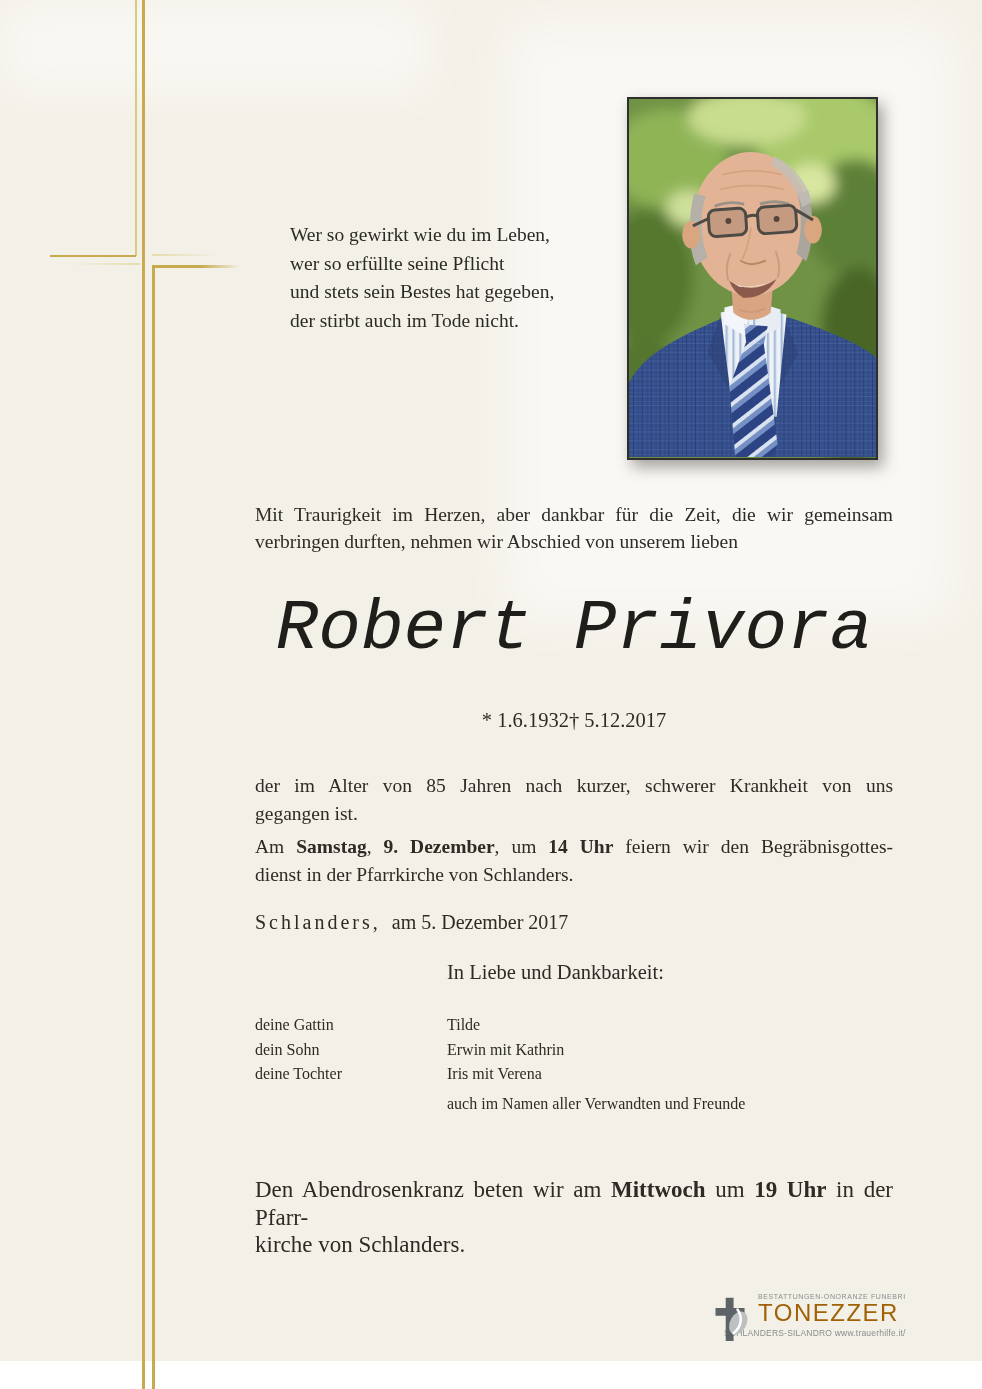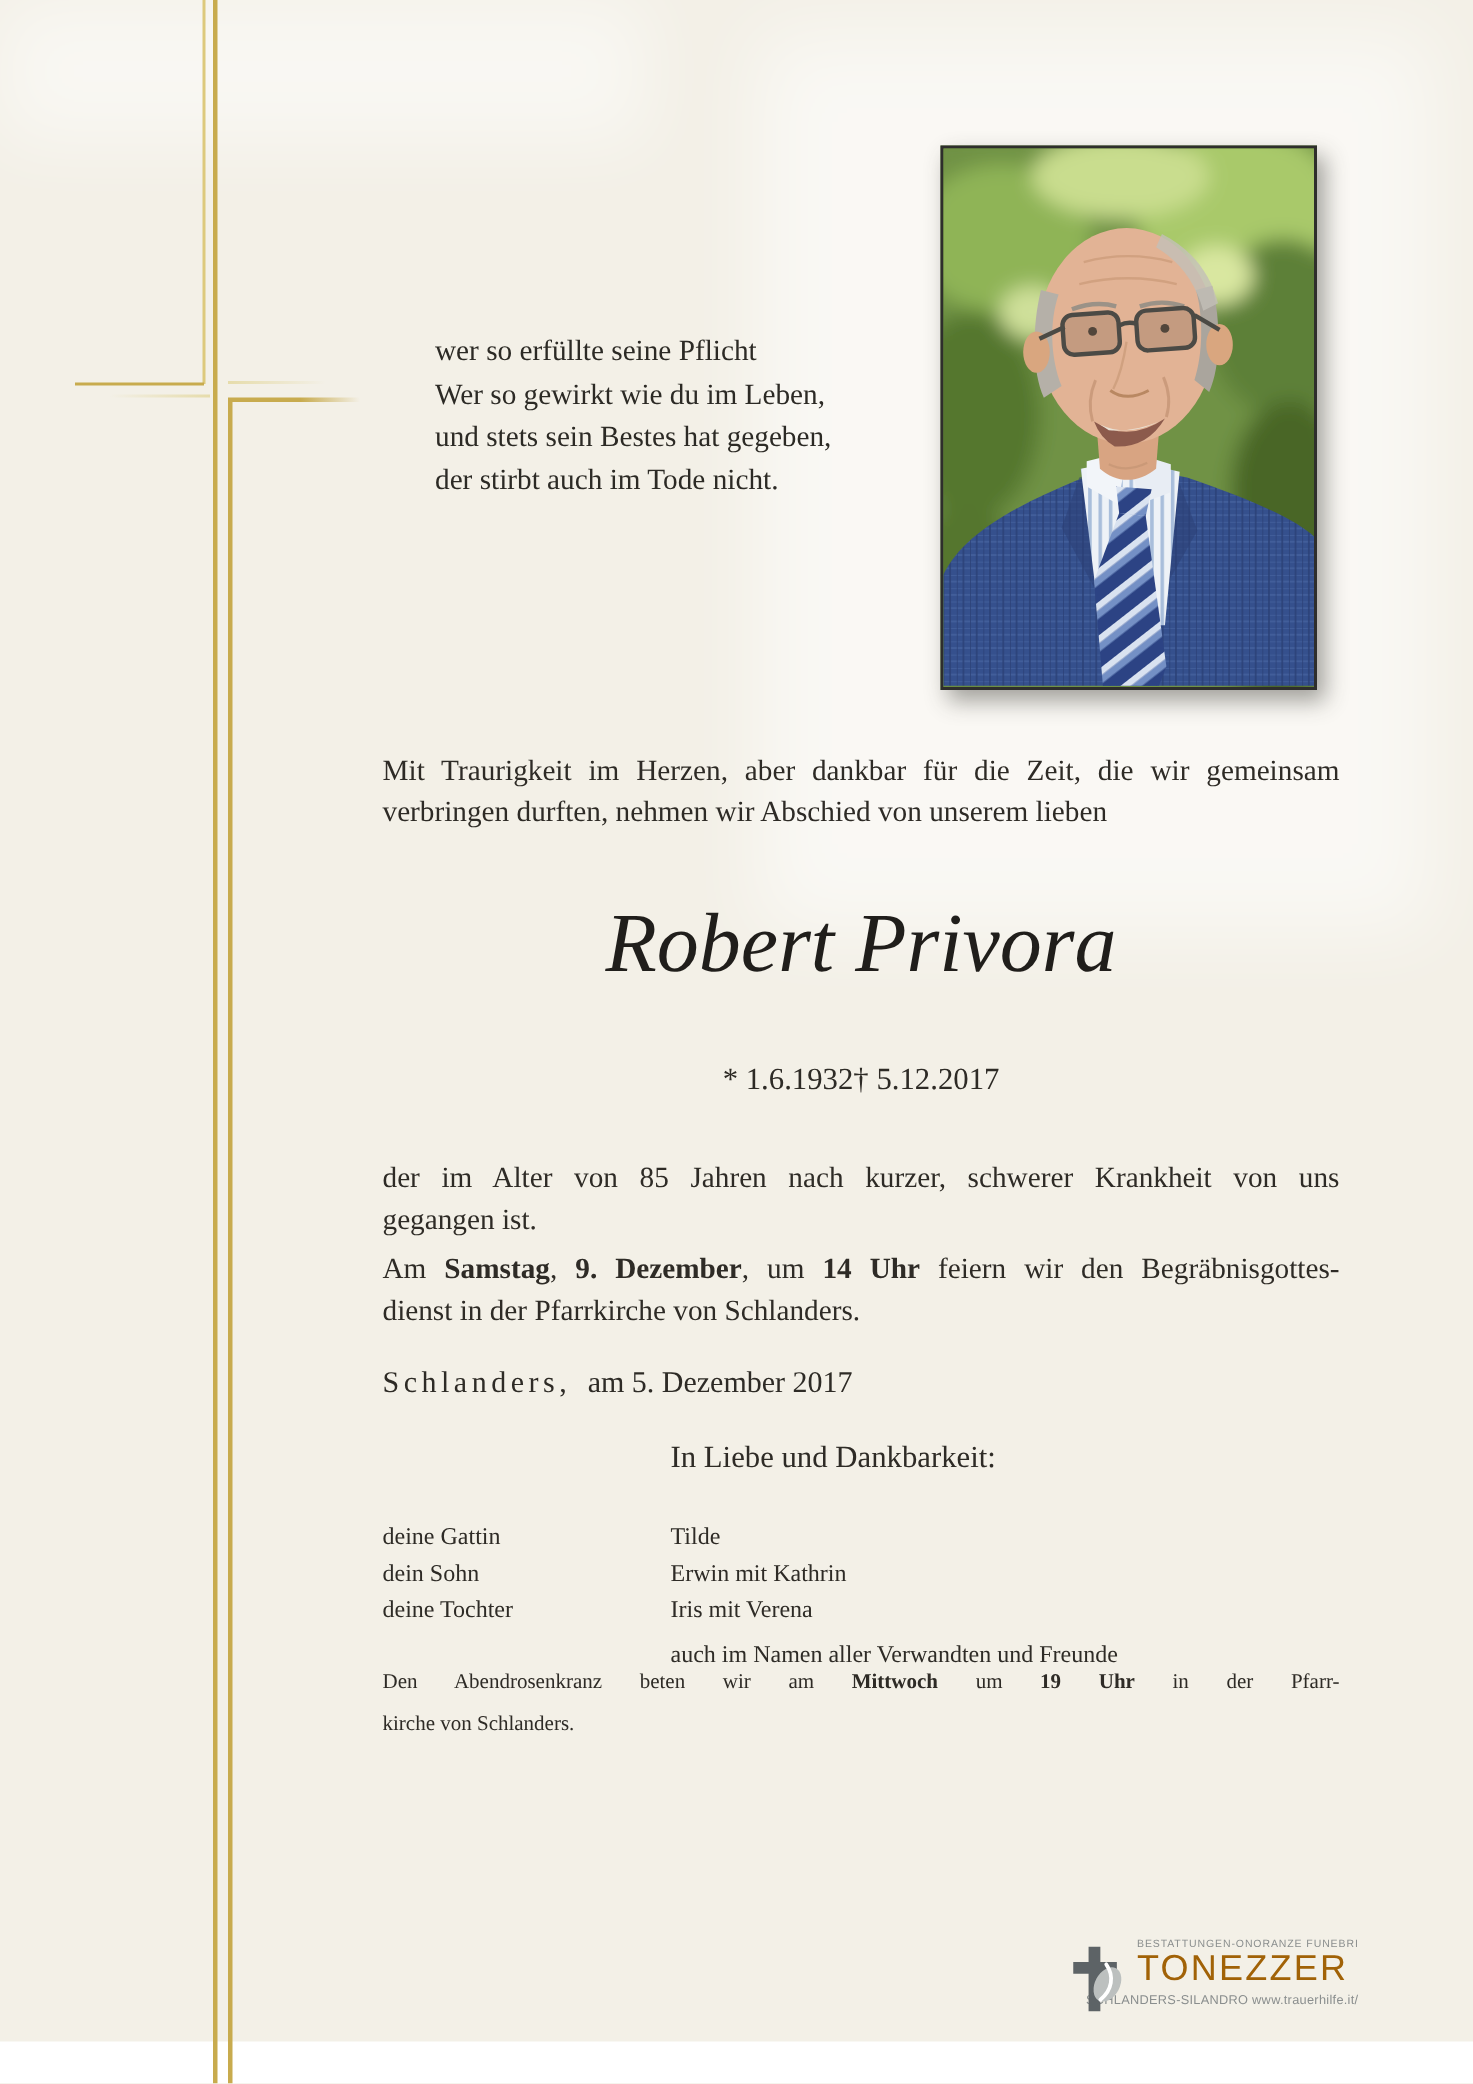--- a/index.html
+++ b/index.html
@@ -36,34 +36,34 @@
   
   .photo { left:627px; top:97px; width:251px; height:363px;
     border:2px solid #2e2e2c; box-shadow:5px 7px 14px rgba(55,55,48,.45);
     background:#6f9245; }
   .photo svg { display:block; }
 
   
   .poem { left:290px; top:221px; font-size:19.5px; line-height:28.5px; color:#2c2a25; }
   .intro { left:255px; top:501px; width:638px; font-size:19.5px; line-height:27px; }
   .name { left:255px; top:583px; width:638px; text-align:center;
-    font-size:56px; font-style:italic; color:#201e1b; line-height:92px;
-    font-family:Liberation Serif, serif; }
+    font-size:71px; font-style:italic; color:#201e1b; line-height:92px;
+    font-family:Liberation Mono, monospace; }
   .dates { left:255px; top:709px; width:638px; display:flex;
     justify-content:center; font-size:20.5px; }
   .obituary { left:255px; top:772px; width:638px; font-size:19.5px; line-height:27.5px; }
   .obituary .gap { margin-top:6px; }
   .dateline { left:255px; top:911px; font-size:20px;text-align:right; }
   .dateline .place { letter-spacing:3px; }
   .dateline .rest { margin-left:6px; }
   .closing { left:447px; top:961px; font-size:20.5px; }
   .family { left:255px; top:1013px; font-size:16px; line-height:24.5px;
     display:grid; grid-template-columns:192px auto; }
   .family .addendum { margin-top:5px; }
-  .rosary { left:255px; top:1108px; width:638px; font-size:14px; line-height:27.5px; }
+  .rosary { left:255px; top:1176px; width:638px; font-size:23px; line-height:27.5px; }
 
   .jl { text-align:justify; text-align-last:justify; }
   b, .b { font-weight:bold; }
 
   
   .logo { left:710px; top:1293px; width:190px; }
   .logo-icon { position:absolute; left:0; top:4px; }
   .logo-text { margin-left:48px; font-family:"Liberation Sans", sans-serif; }
   .logo-tagline { font-size:7px; letter-spacing:.6px; color:#8a8e8e; white-space:nowrap; }
   .logo-name { font-size:24px; letter-spacing:1.5px; color:#a16207;
@@ -168,22 +168,22 @@
     <path d="M149 154 Q155 168 151 181" stroke="#c29272" stroke-width="2" fill="none" opacity=".7"></path>
 
     <path d="M102 184 Q125 199 150 182 Q138 202 116 201 Q106 195 102 184 Z" fill="#8c5a4c"></path>
     <path d="M106 186 Q125 195 146 184 Q130 191 112 190 Z" fill="#e9e2d6"></path>
 
     <path d="M112 213 Q124 219 138 212" stroke="#c29272" stroke-width="1.6" fill="none" opacity=".6"></path>
   </svg>
 </div>
 
 <div class="abs poem">
+  <div>Wer so gewirkt wie du im Leben,</div>
   <div>wer so erfüllte seine Pflicht</div>
-  <div>Wer so gewirkt wie du im Leben,</div>
   <div>und stets sein Bestes hat gegeben,</div>
   <div>der stirbt auch im Tode nicht.</div>
 </div>
 
 <div class="abs intro">
   <div class="jl">Mit Traurigkeit im Herzen, aber dankbar für die Zeit, die wir gemeinsam</div>
   <div>verbringen durften, nehmen wir Abschied von unserem lieben</div>
 </div>
 
 <div class="abs name">Robert Privora</div>

